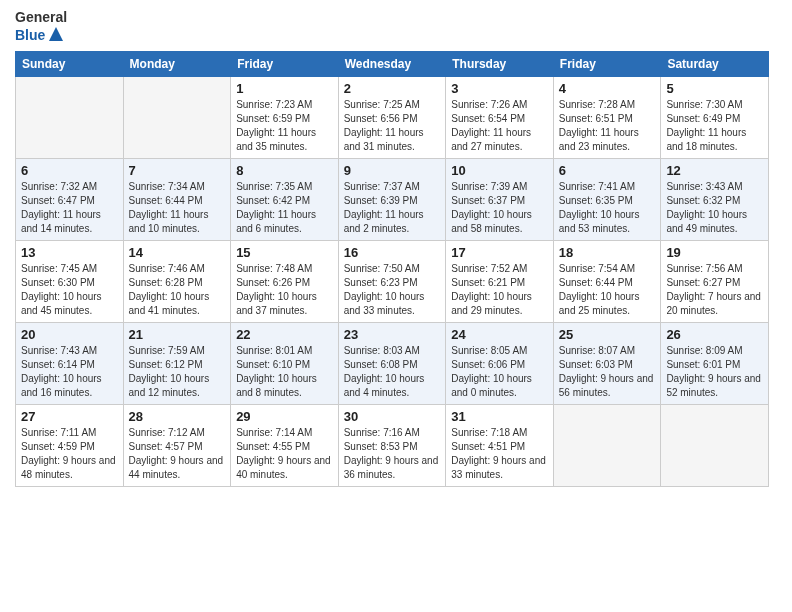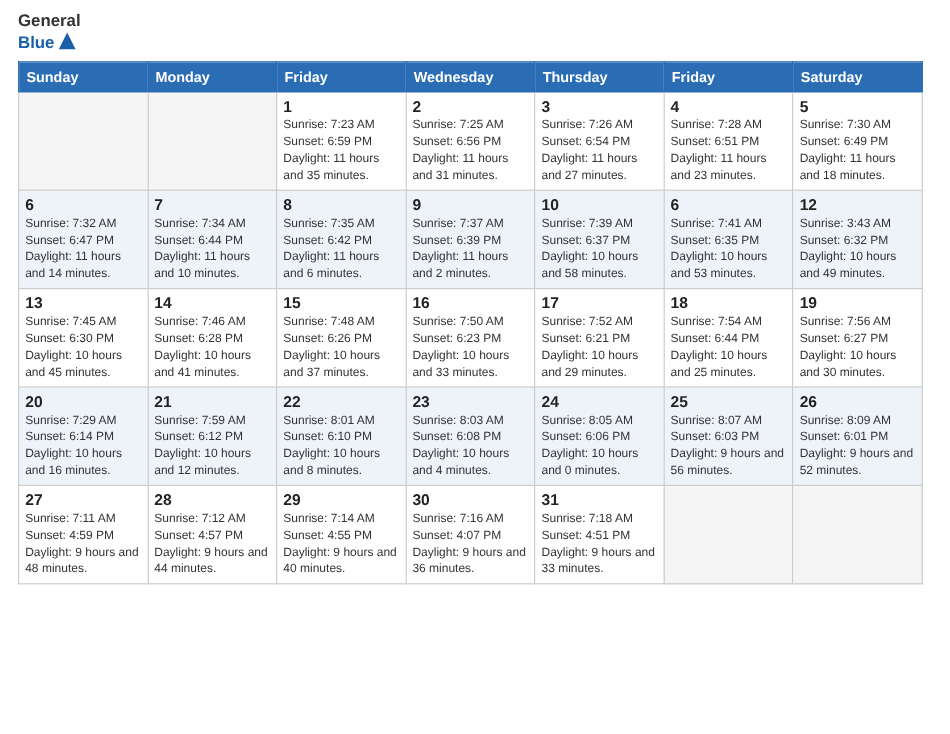--- a/index.html
+++ b/index.html
@@ -192,27 +192,27 @@
           <td>
             <span class="day-num">17</span>
             <div class="day-info"><span>Sunrise: 7:52 AM</span><br><span>Sunset: 6:21 PM</span><br><span>Daylight: 10 hours and 29 minutes.</span></div>
           </td>
           <td>
             <span class="day-num">18</span>
             <div class="day-info"><span>Sunrise: 7:54 AM</span><br><span>Sunset: 6:44 PM</span><br><span>Daylight: 10 hours and 25 minutes.</span></div>
           </td>
           <td>
             <span class="day-num">19</span>
-            <div class="day-info"><span>Sunrise: 7:56 AM</span><br><span>Sunset: 6:27 PM</span><br><span>Daylight: 10 hours and 30 minutes.</span></div>
+            <div class="day-info"><span>Sunrise: 7:56 AM</span><br><span>Sunset: 6:27 PM</span><br><span>Daylight: 7 hours and 20 minutes.</span></div>
           </td>
         </tr>
         <tr class="row-alt">
           <td>
             <span class="day-num">20</span>
-            <div class="day-info"><span>Sunrise: 7:29 AM</span><br><span>Sunset: 6:14 PM</span><br><span>Daylight: 10 hours and 16 minutes.</span></div>
+            <div class="day-info"><span>Sunrise: 7:43 AM</span><br><span>Sunset: 6:14 PM</span><br><span>Daylight: 10 hours and 16 minutes.</span></div>
           </td>
           <td>
             <span class="day-num">21</span>
             <div class="day-info"><span>Sunrise: 7:59 AM</span><br><span>Sunset: 6:12 PM</span><br><span>Daylight: 10 hours and 12 minutes.</span></div>
           </td>
           <td>
             <span class="day-num">22</span>
             <div class="day-info"><span>Sunrise: 8:01 AM</span><br><span>Sunset: 6:10 PM</span><br><span>Daylight: 10 hours and 8 minutes.</span></div>
           </td>
           <td>
@@ -240,21 +240,21 @@
           <td>
             <span class="day-num">28</span>
             <div class="day-info"><span>Sunrise: 7:12 AM</span><br><span>Sunset: 4:57 PM</span><br><span>Daylight: 9 hours and 44 minutes.</span></div>
           </td>
           <td>
             <span class="day-num">29</span>
             <div class="day-info"><span>Sunrise: 7:14 AM</span><br><span>Sunset: 4:55 PM</span><br><span>Daylight: 9 hours and 40 minutes.</span></div>
           </td>
           <td>
             <span class="day-num">30</span>
-            <div class="day-info"><span>Sunrise: 7:16 AM</span><br><span>Sunset: 4:07 PM</span><br><span>Daylight: 9 hours and 36 minutes.</span></div>
+            <div class="day-info"><span>Sunrise: 7:16 AM</span><br><span>Sunset: 8:53 PM</span><br><span>Daylight: 9 hours and 36 minutes.</span></div>
           </td>
           <td>
             <span class="day-num">31</span>
             <div class="day-info"><span>Sunrise: 7:18 AM</span><br><span>Sunset: 4:51 PM</span><br><span>Daylight: 9 hours and 33 minutes.</span></div>
           </td>
           <td class="empty"></td>
           <td class="empty"></td>
         </tr>
       </tbody>
   </table>

